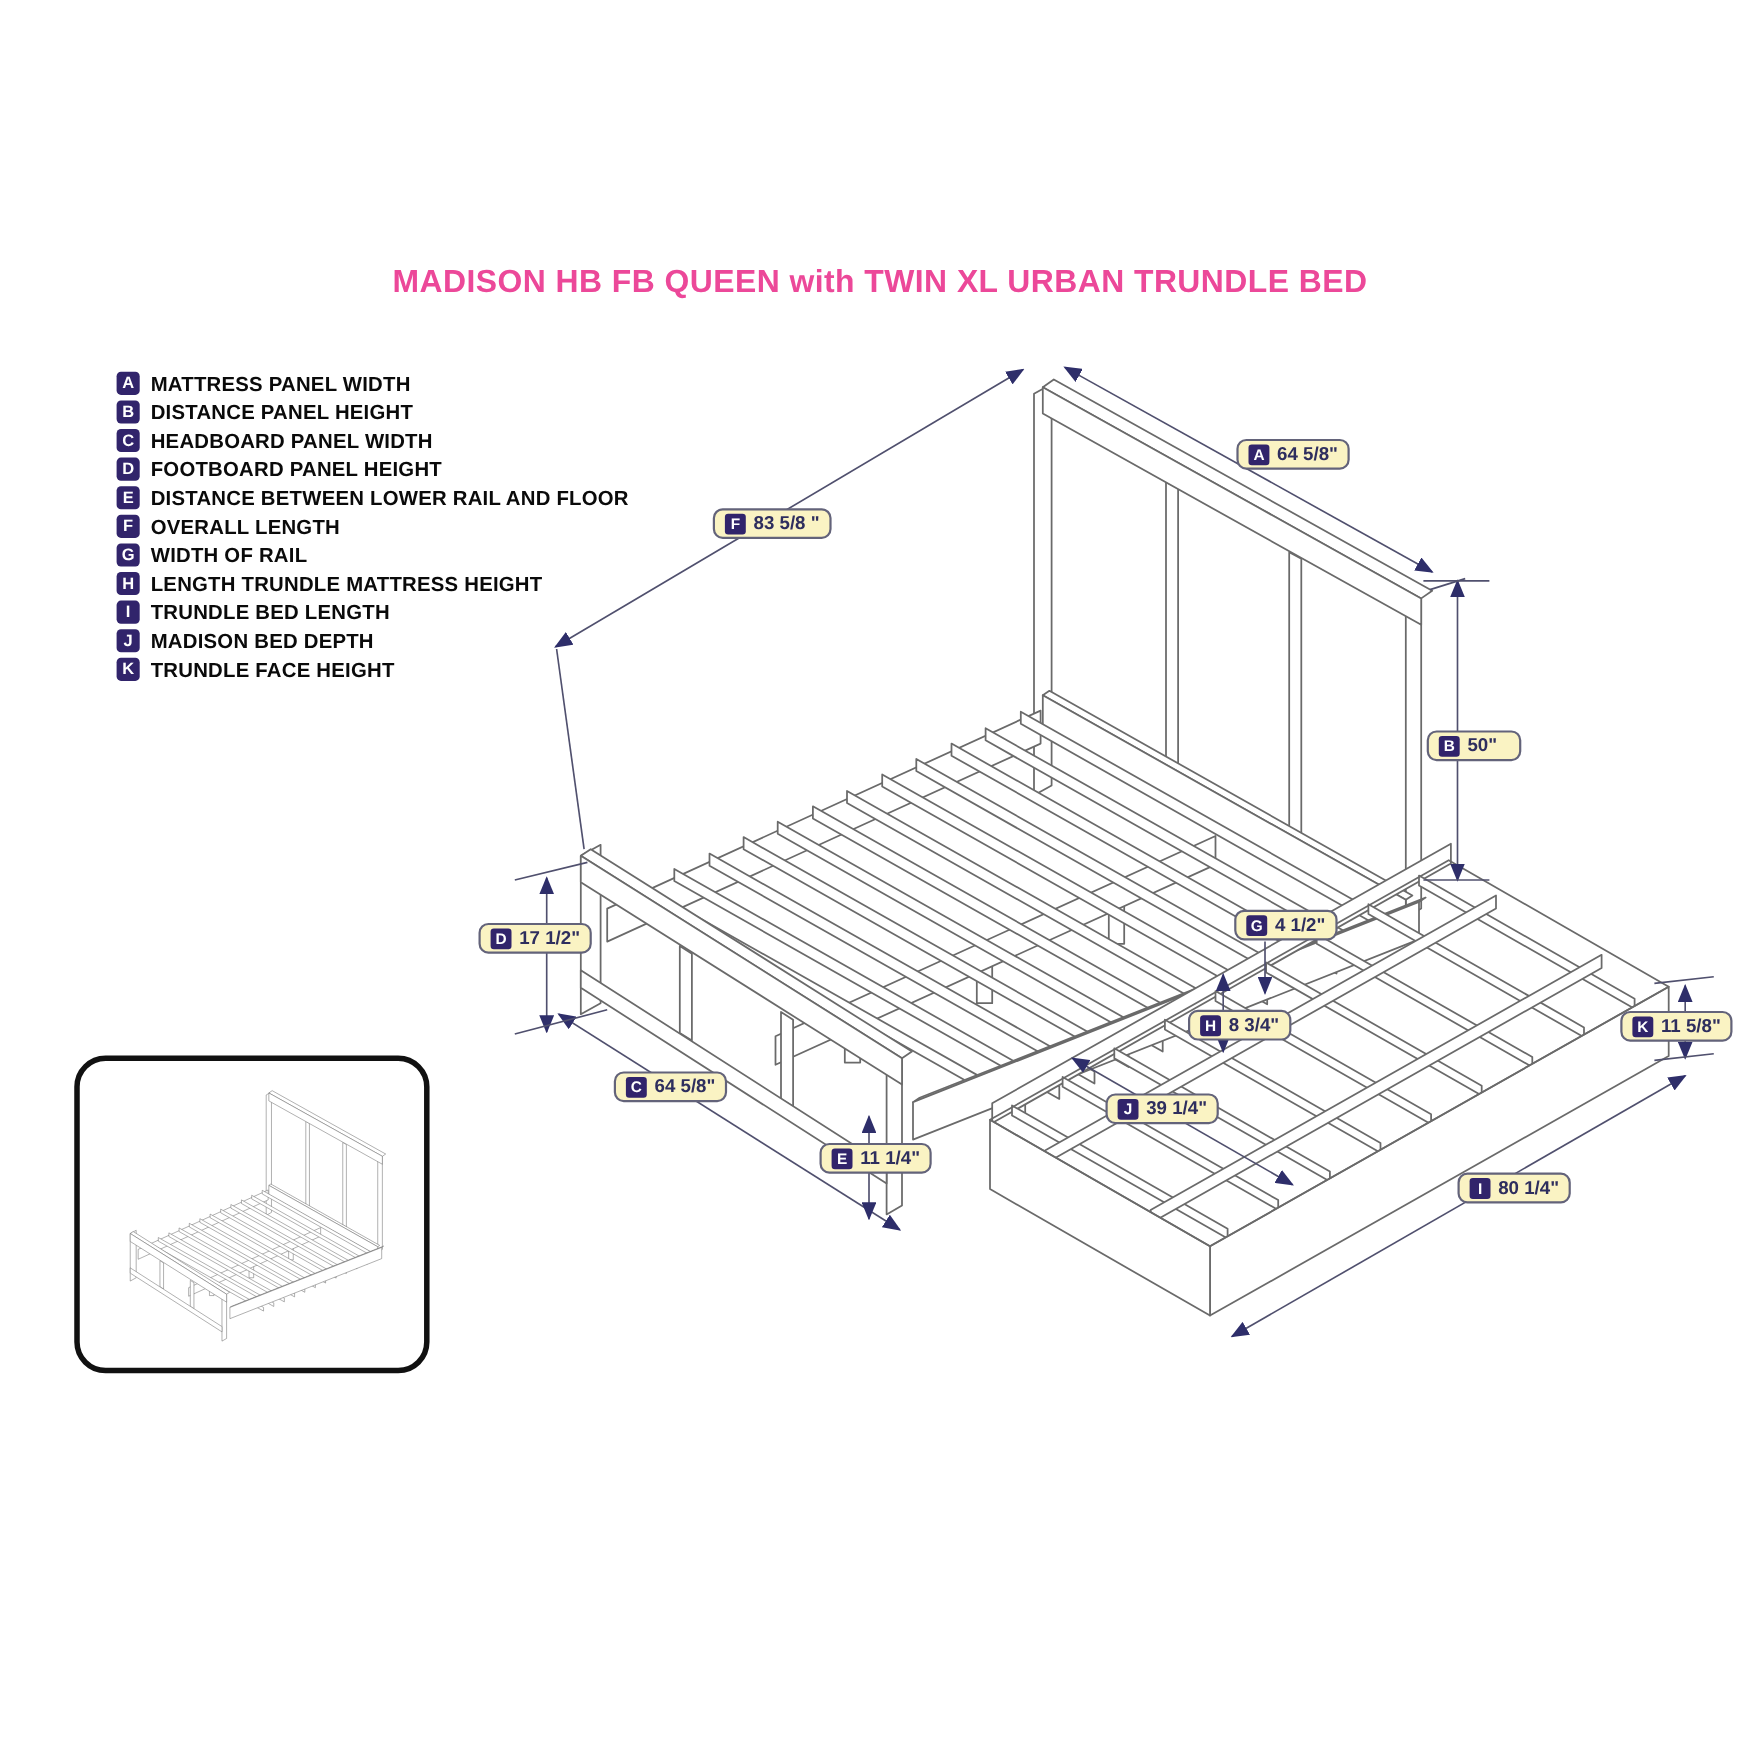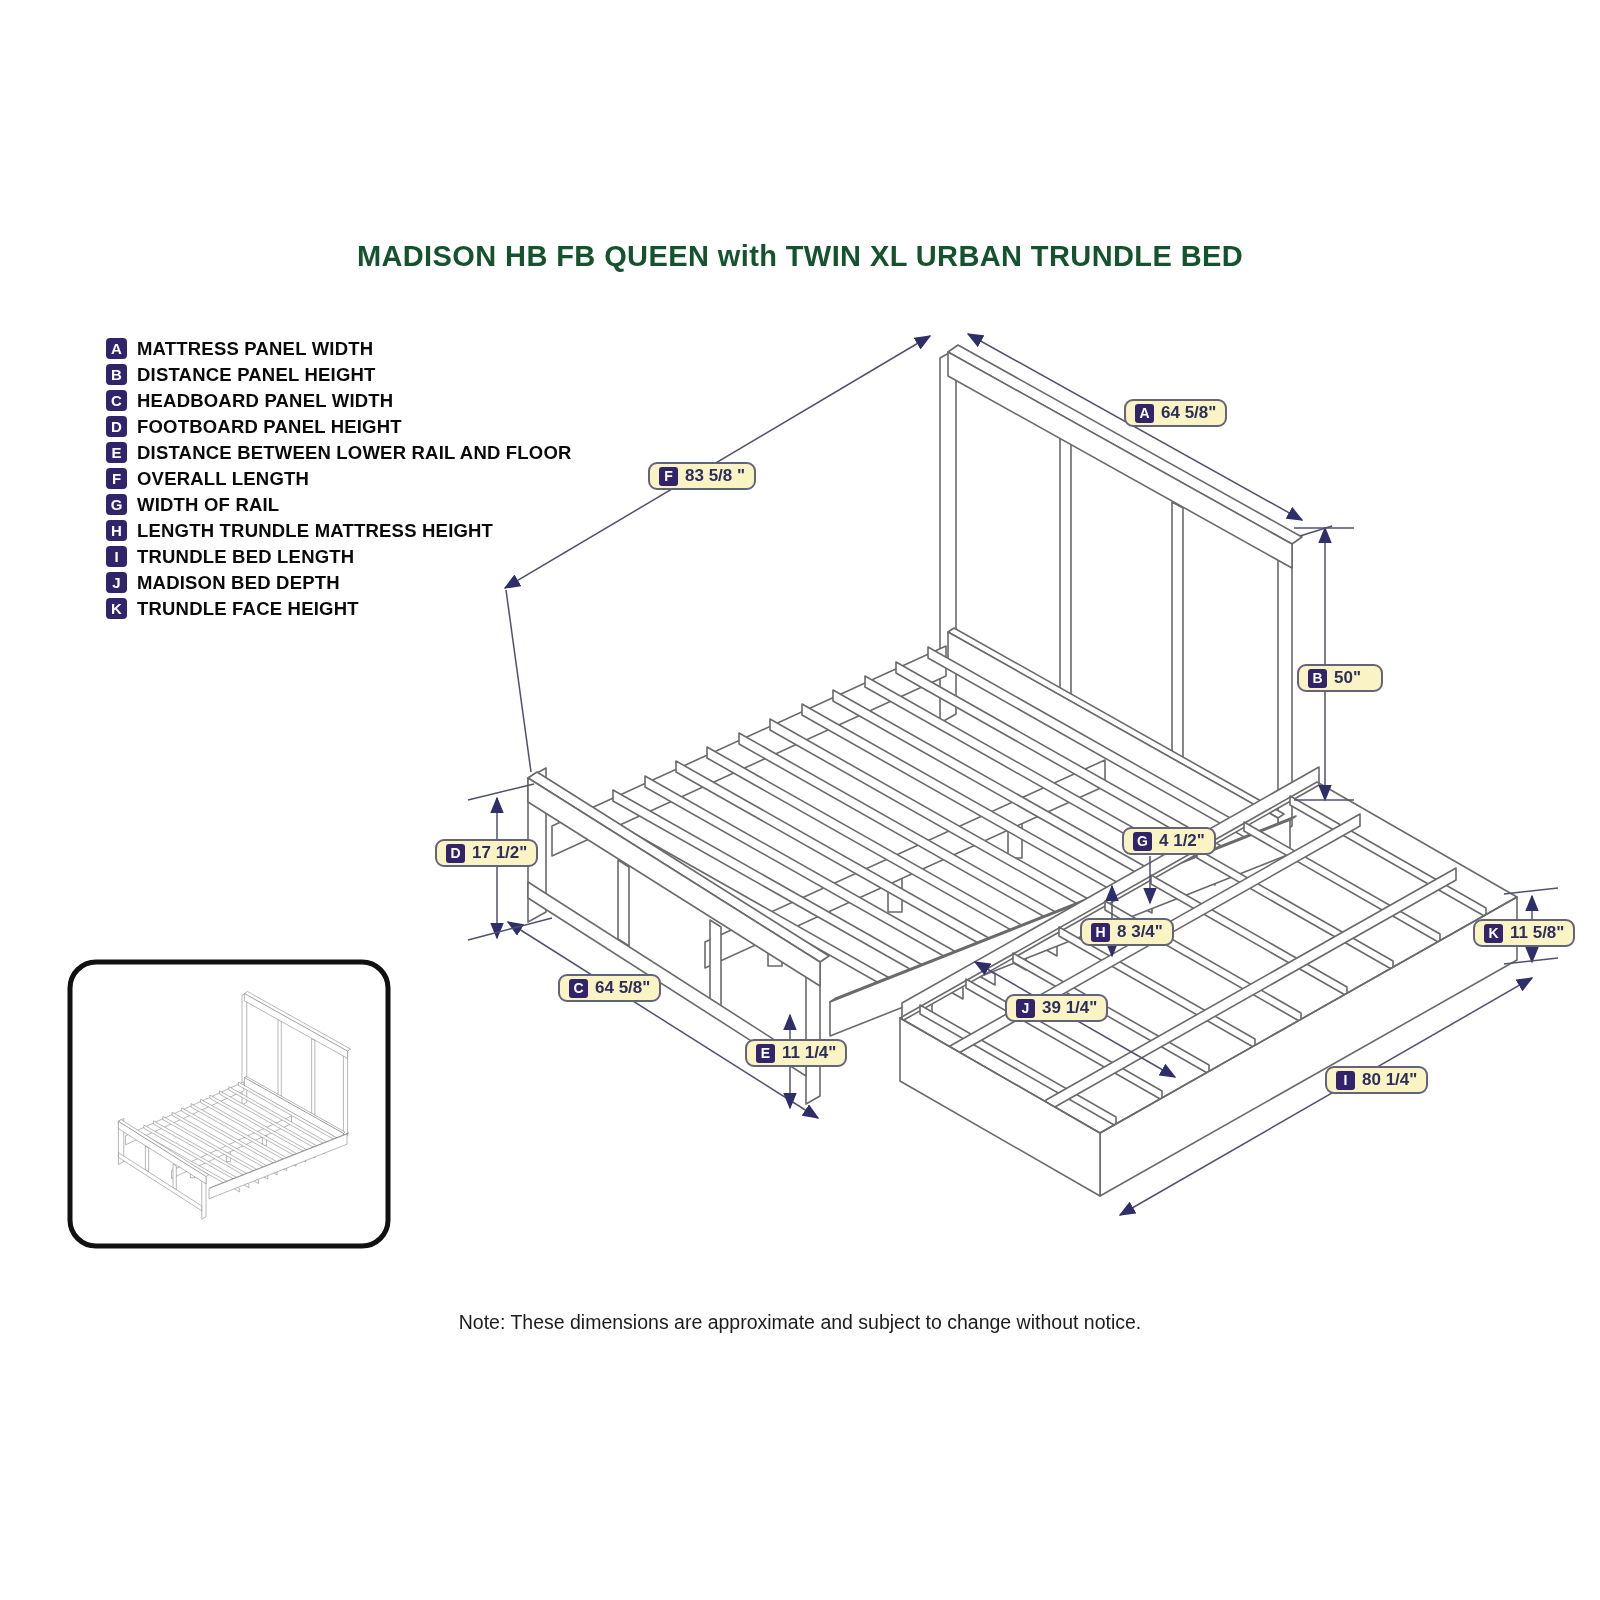--- a/index.html
+++ b/index.html
@@ -3,21 +3,21 @@
 <meta charset="utf-8">
 <style>
   html,body{margin:0;padding:0;}
   body{
     width:1600px;height:1600px;background:#ffffff;position:relative;
     font-family:"Liberation Sans",sans-serif;overflow:hidden;
   }
   svg.diagram{position:absolute;left:0;top:0;}
   .page-title{
     position:absolute;top:240px;left:0;right:0;text-align:center;
-    font-size:29px;font-weight:bold;color:#14532d;letter-spacing:.4px;white-space:nowrap;
+    font-size:29px;font-weight:bold;color:#ec4899;letter-spacing:.4px;white-space:nowrap;
   }
   .legend{position:absolute;left:106px;top:338px;}
   .legend-row{display:flex;align-items:center;height:21px;margin-bottom:5px;}
   .lbadge{
     width:21px;height:21px;background:#31246b;color:#fff;font-weight:bold;font-size:15px;
     display:flex;align-items:center;justify-content:center;border-radius:4px;margin-right:10px;flex:0 0 auto;
   }
   .legend-label{font-size:18.5px;font-weight:bold;color:#0a0a0a;letter-spacing:.2px;white-space:nowrap;}
   .pill{
     position:absolute;display:flex;align-items:center;gap:7px;
@@ -235,14 +235,13 @@
 <div class="pill" style="left:745px;top:1039px">
     <span class="pbadge">E</span>
     <span class="pill-val">11 1/4"</span>
   </div>
 <div class="pill" style="left:1325px;top:1066px">
     <span class="pbadge">I</span>
     <span class="pill-val">80 1/4"</span>
   </div>
 
 <div class="note">
-  <div>Note:  These dimensions are approximate and subject to change without notice.</div>
 </div>
 
 </body></html>

